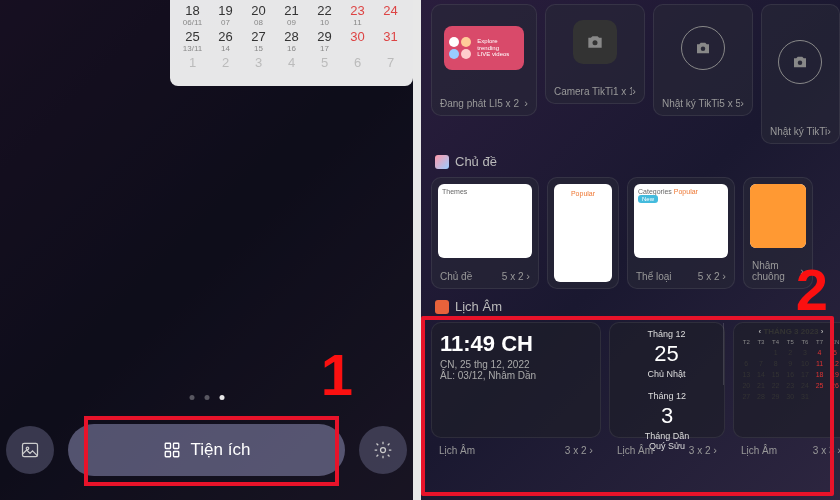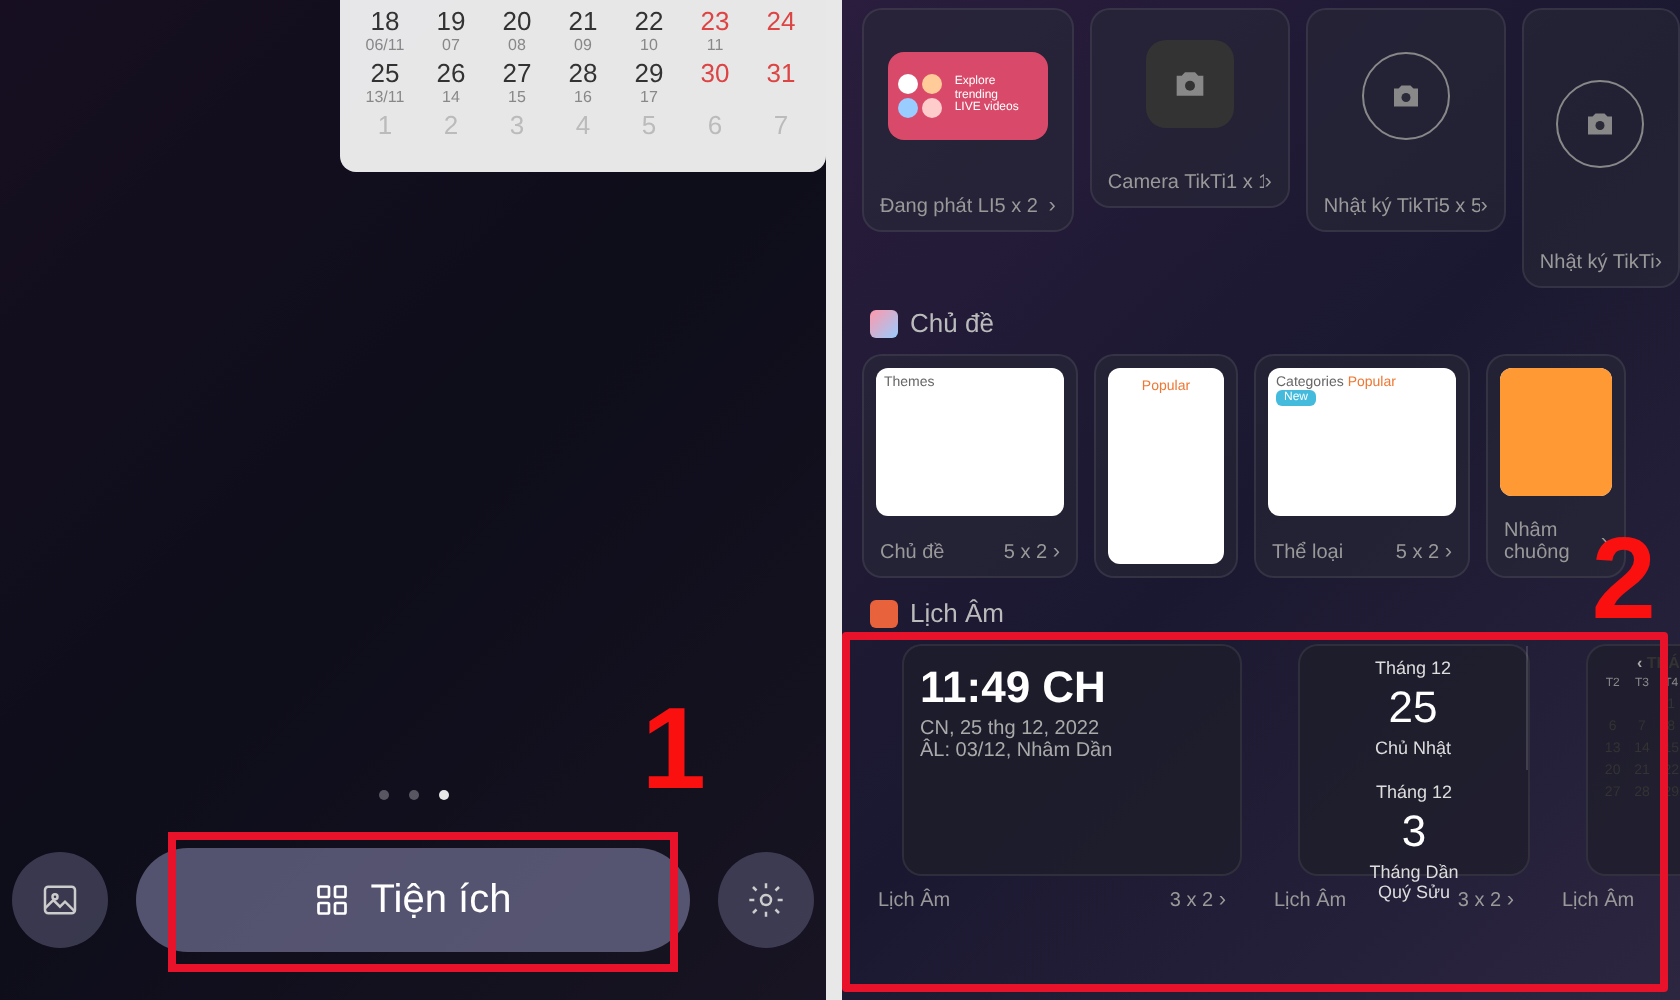--- a/index.html
+++ b/index.html
@@ -15,41 +15,41 @@
 .cal-mini td { width: 14.28%; text-align: center; padding: 1px 0; }
 .cal-mini .d { font-size: 13px; color: #333; }
 .cal-mini .s { font-size: 8px; color: #888; }
 .cal-mini .we { color: #d44; }
 .cal-mini .dim { color: #bbb; }
 .dots { position: absolute; bottom: 100px; left: 50%; transform: translateX(-50%); display: flex; gap: 10px; }
 .dots span { width: 5px; height: 5px; border-radius: 50%; background: rgba(255,255,255,0.3); }
 .dots span.active { background: rgba(255,255,255,0.9); }
 .bottom-bar { position: absolute; bottom: 24px; left: 0; right: 0; display: flex; align-items: center; gap: 14px; padding: 0 6px; }
 .circ-btn { width: 48px; height: 48px; border-radius: 50%; background: rgba(100,100,130,0.5); display: flex; align-items: center; justify-content: center; color: #ccc; }
-.pill-btn { flex: 1; height: 52px; border-radius: 26px; background: rgba(140,140,180,0.55); display: flex; align-items: center; justify-content: center; gap: 10px; color: #fff; font-size: 20px; }
+.pill-btn { flex: 1; height: 52px; border-radius: 26px; background: rgba(140,140,180,0.55); display: flex; align-items: center; justify-content: center; gap: 10px; color: #fff; font-size: 17px; }
 .hi1 { position: absolute; bottom: 14px; left: 84px; width: 255px; height: 70px; border: 4px solid #e8132a; }
 .label1 { position: absolute; bottom: 92px; right: 60px; color: #fb1010; font-size: 58px; font-weight: 700; }
 
 
 .pR-inner { position: absolute; inset: 0; padding: 4px 0 0 10px; color: #aaa; font-size: 11px; overflow: hidden; }
 .row { display: flex; gap: 8px; margin-bottom: 10px; }
 .card { background: rgba(40,40,55,0.6); border-radius: 10px; border: 1px solid rgba(255,255,255,0.08); display: flex; flex-direction: column; }
 .card-icon { flex: 1; display: flex; align-items: center; justify-content: center; }
 .card-ring { width: 44px; height: 44px; border-radius: 50%; border: 1.5px solid #888; display: flex; align-items: center; justify-content: center; }
 .card-foot { padding: 6px 8px; display: flex; justify-content: space-between; align-items: center; font-size: 10px; color: #999; }
 .chev { color: #999; font-size: 11px; }
 .sec-head { display: flex; align-items: center; gap: 6px; color: #bbb; font-size: 13px; margin: 8px 0 8px 4px; }
 .sec-ico { width: 14px; height: 14px; border-radius: 3px; }
 .sec-ico.a { background: linear-gradient(135deg,#f9a,#9cf); }
 .sec-ico.b { background: #e8623b; }
 .theme-prev { flex: 1; background: #fff; border-radius: 6px; margin: 6px; min-height: 60px; }
 .hi2 { position: absolute; top: 316px; left: 0; width: 413px; height: 180px; border: 4px solid #e8132a; border-radius: 2px; }
 .label2 { position: absolute; top: 256px; right: 12px; color: #fb1010; font-size: 58px; font-weight: 700; }
 
-.lich-row .card { background: rgba(30,30,42,0.7); margin-left: 20px; }
+.lich-row .card { background: rgba(30,30,42,0.7); }
 .lich1 { width: 170px; height: 116px; padding: 8px; color: #fff; }
 .lich1 .t { font-size: 22px; font-weight: 600; }
 .lich1 .d1 { font-size: 10px; color: #aaa; margin-top: 2px; }
 .lich1 .d2 { font-size: 10px; color: #aaa; }
 .lich2 { width: 116px; height: 116px; display: flex; }
 .lich2 .half { flex: 1; text-align: center; padding: 6px 2px; color: #ddd; font-size: 9px; }
 .lich2 .big { font-size: 22px; color: #fff; margin: 2px 0; }
 .lich3 { width: 116px; height: 116px; background: #fff; color: #333; padding: 4px; }
 .lich3 .h { text-align: center; font-size: 8px; font-weight: 600; }
 .lich3 table { width: 100%; font-size: 7px; }

